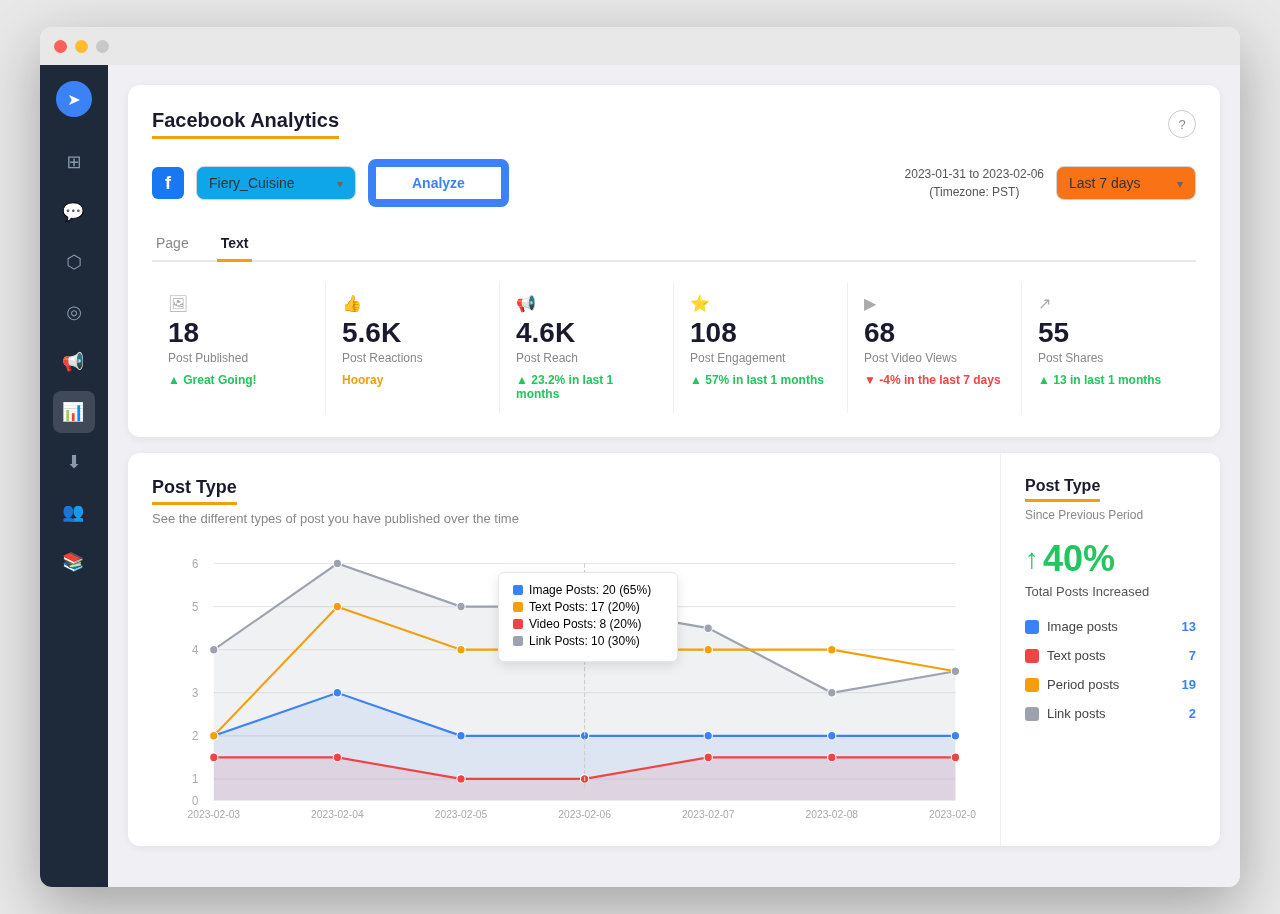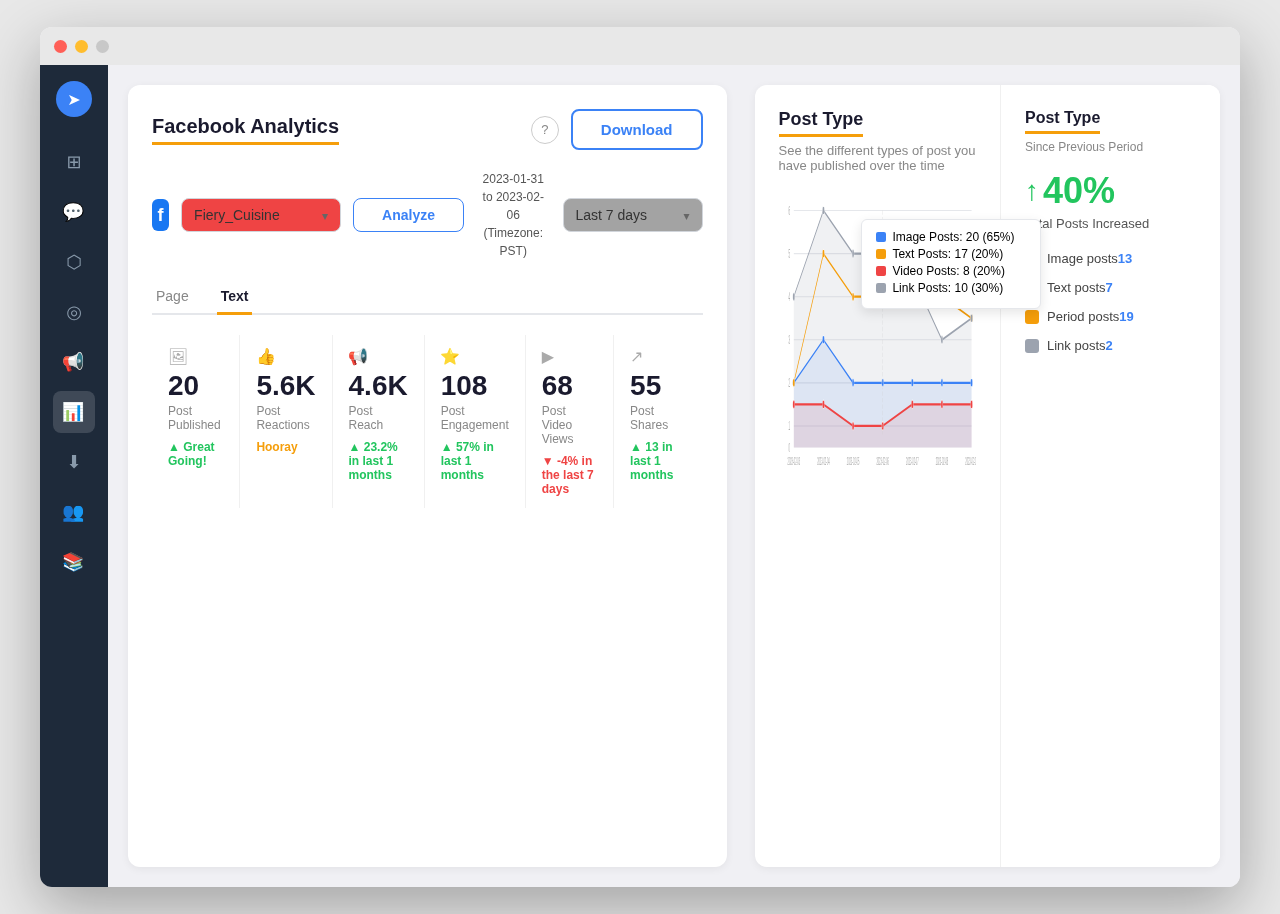--- a/index.html
+++ b/index.html
@@ -79,23 +79,23 @@
       color: #8899aa;
       font-size: 18px;
       cursor: pointer;
     }
     .sidebar-item.active { background: rgba(255,255,255,0.15); color: white; }
 
     
     .main {
       flex: 1;
       display: flex;
-      flex-direction: row;
+      flex-direction: column;
       padding: 20px;
-      gap: 28px;
+      gap: 16px;
       overflow-y: auto;
       background: #f0f0f4;
     }
 
     
     .card {
       background: white;
       border-radius: 12px;
       padding: 24px;
       box-shadow: 0 2px 8px rgba(0,0,0,0.06);
@@ -161,52 +161,52 @@
       color: white;
       font-weight: 900;
       font-size: 18px;
     }
     .account-select {
       padding: 8px 12px;
       border: 1.5px solid #d1d5db;
       border-radius: 8px;
       font-size: 14px;
       color: #333;
-      background: #ef4444;
+      background: #0ea5e9;
       cursor: pointer;
       min-width: 160px;
       display: flex;
       align-items: center;
       justify-content: space-between;
       gap: 8px;
     }
     .analyze-btn {
-      padding: 8px 28px;
+      padding: 8px 36px;
       background: white;
-      border: 1px solid #3b82f6;
+      border: 8px solid #3b82f6;
       color: #3b82f6;
       border-radius: 8px;
       font-size: 14px;
       font-weight: 600;
       cursor: pointer;
     }
     .date-range-text {
       color: #555;
       font-size: 12px;
       text-align: center;
       line-height: 1.5;
       margin-left: auto;
     }
     .period-select {
       padding: 8px 12px;
       border: 1.5px solid #d1d5db;
       border-radius: 8px;
       font-size: 14px;
       color: #333;
-      background: #a3a3a3;
+      background: #f97316;
       cursor: pointer;
       min-width: 140px;
       display: flex;
       align-items: center;
       justify-content: space-between;
       gap: 8px;
     }
 
     
     .tabs {
@@ -363,20 +363,21 @@
     }
     .arrow-up { color: #22c55e; font-size: 28px; }
     .total-posts-label {
       font-size: 13px;
       color: #555;
       margin-bottom: 20px;
     }
     .legend-item {
       display: flex;
       align-items: center;
+      justify-content: space-between;
       margin-bottom: 14px;
     }
     .legend-left {
       display: flex;
       align-items: center;
       gap: 8px;
     }
     .legend-dot {
       width: 14px;
       height: 14px;
@@ -448,21 +449,20 @@
     <div class="main">
 
       <div class="card">
 
         <div class="analytics-header">
           <span class="analytics-title">Facebook Analytics</span>
           <div class="analytics-header-right">
             <div class="help-icon">
               <span>?</span>
             </div>
-            <button class="download-btn">Download</button>
           </div>
         </div>
 
         <div class="controls-row">
           <div class="fb-icon">f</div>
           <div class="account-select">
             <span>Fiery_Cuisine</span>
             <span class="chevron"></span>
           </div>
           <button class="analyze-btn">Analyze</button>
@@ -478,21 +478,21 @@
 
         <div class="tabs">
           <div class="tab">Page</div>
           <div class="tab active">Text</div>
         </div>
 
         <div class="metrics-grid">
 
           <div class="metric-item">
             <div class="metric-icon">🖼</div>
-            <div class="metric-value">20</div>
+            <div class="metric-value">18</div>
             <div class="metric-label">Post Published</div>
             <div class="metric-trend trend-up">▲ Great Going!</div>
           </div>
 
           <div class="metric-item">
             <div class="metric-icon">👍</div>
             <div class="metric-value">5.6K</div>
             <div class="metric-label">Post Reactions</div>
             <div class="metric-trend trend-neutral">Hooray</div>
           </div>

